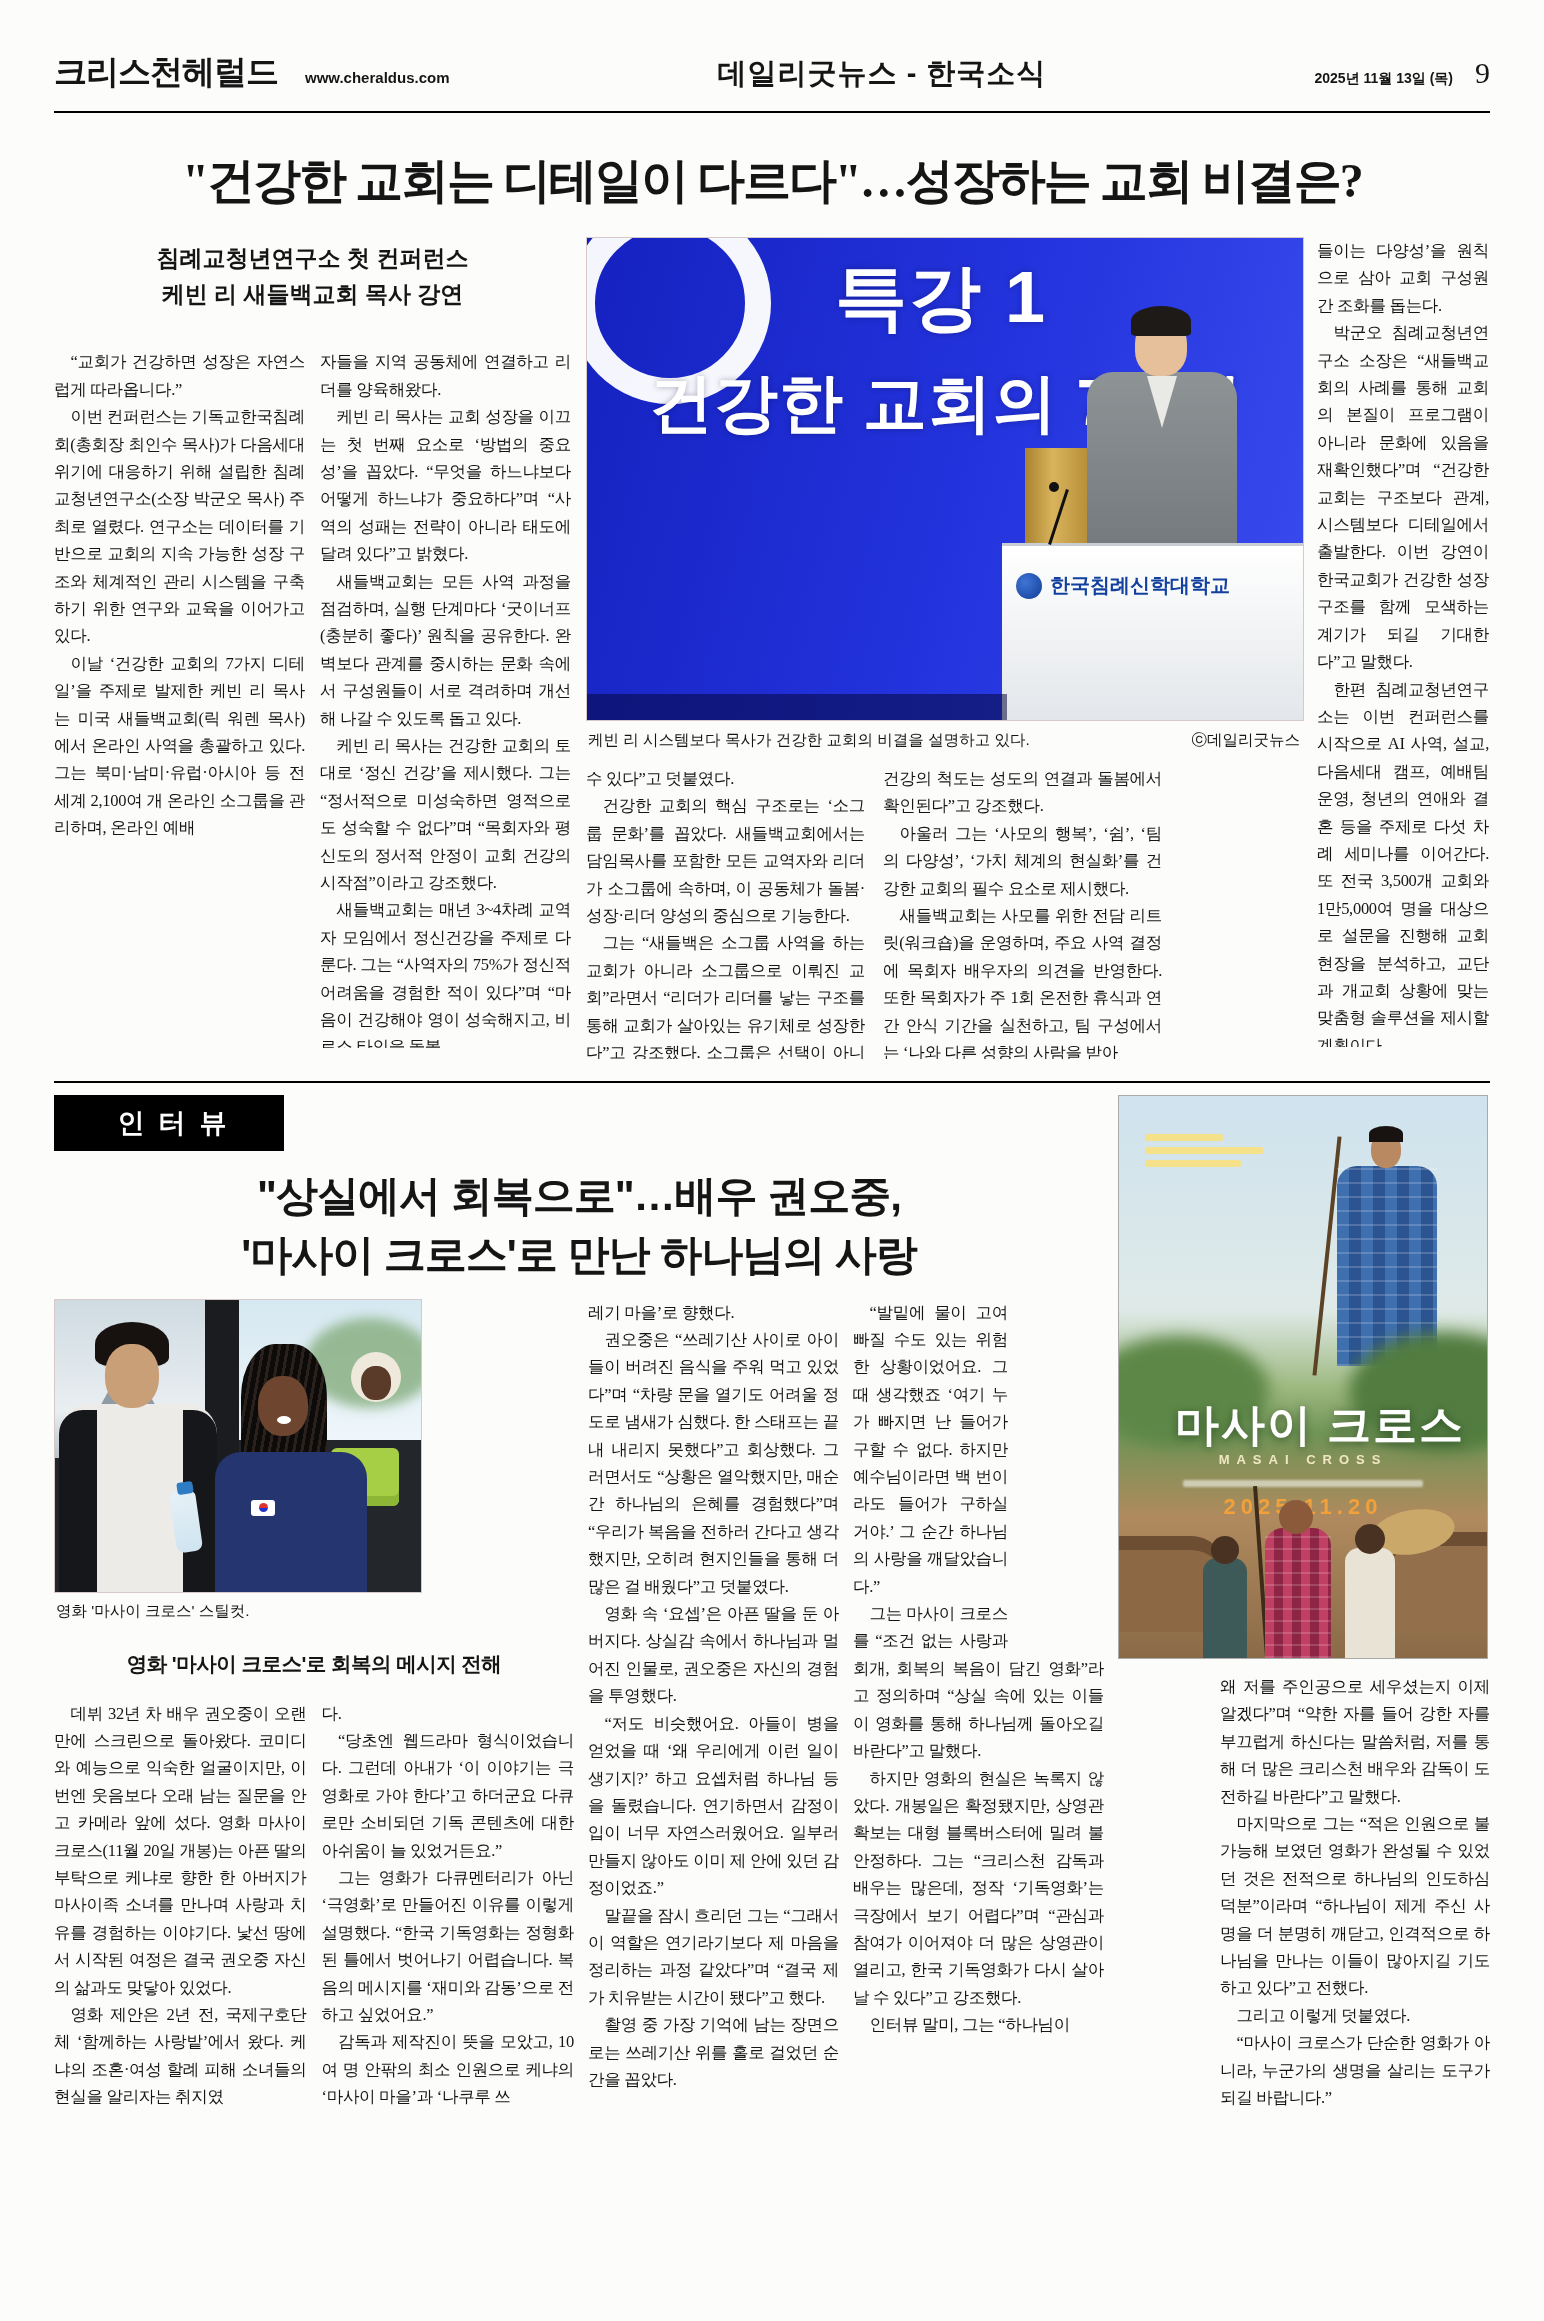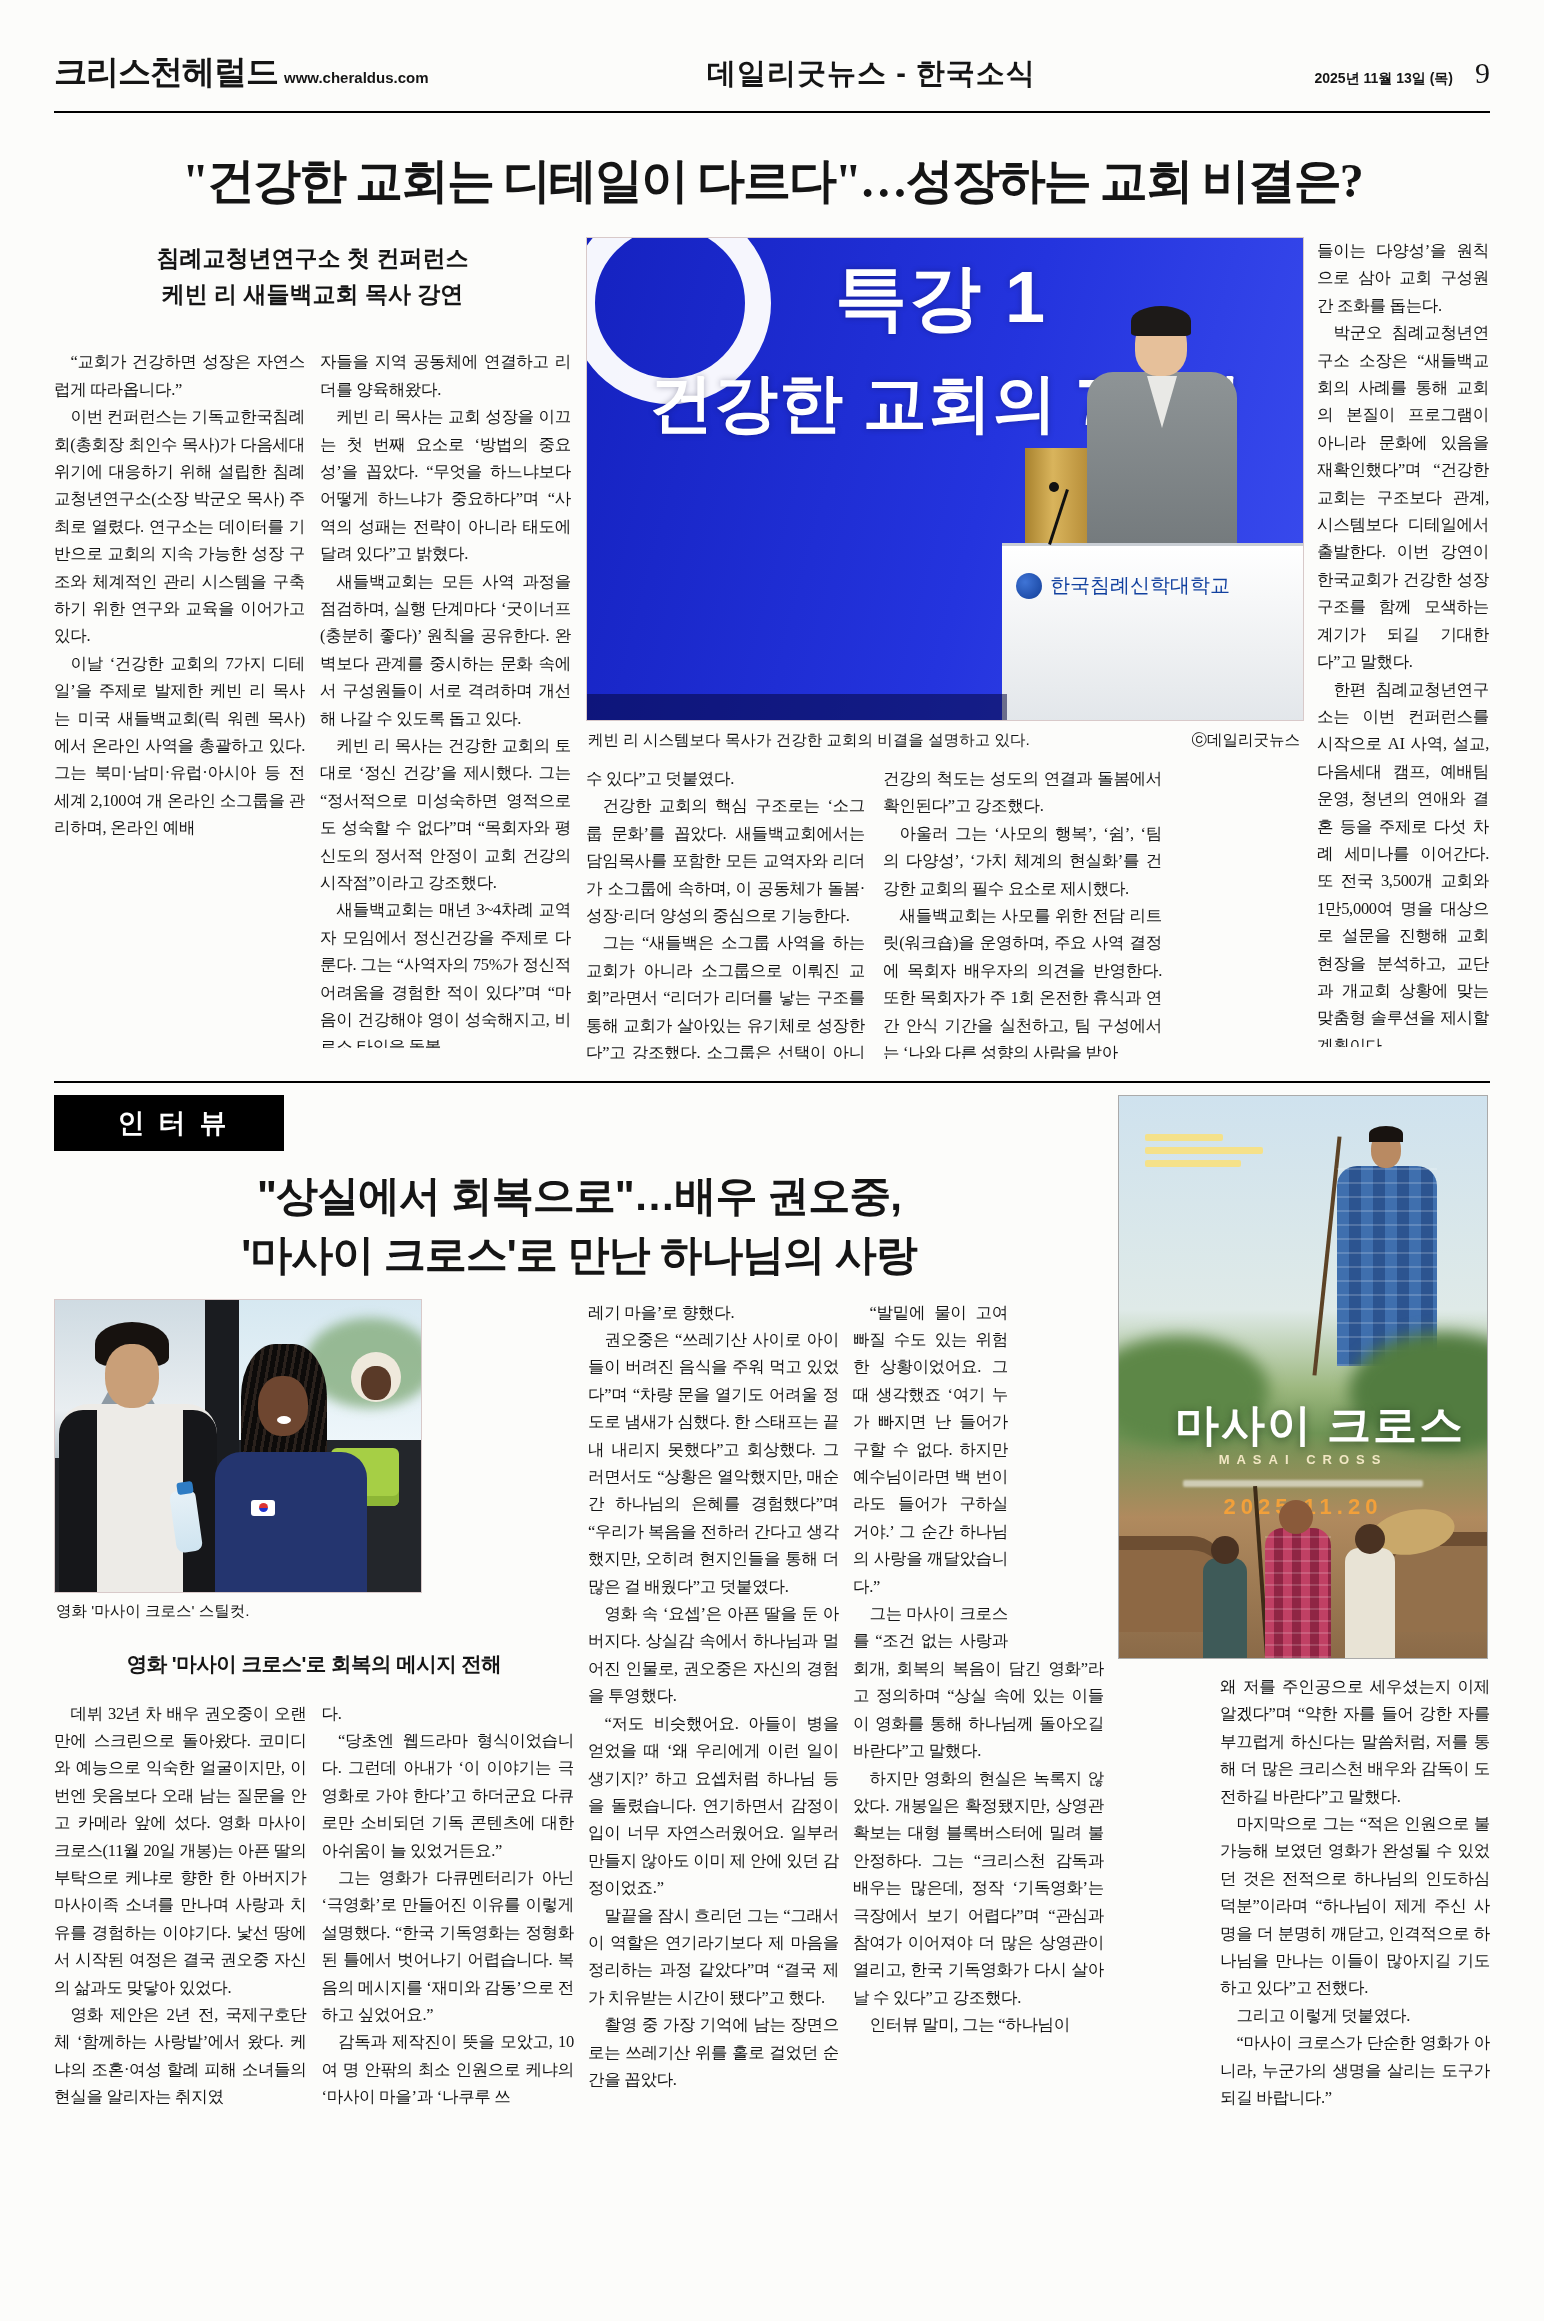--- a/index.html
+++ b/index.html
@@ -7,21 +7,21 @@
     width:1544px;height:2321px;overflow:hidden;background:#fcfcfa;color:#151515;
     font-family:"Liberation Serif","DejaVu Serif",serif;
     -webkit-font-smoothing:antialiased;
   }
   .g{font-family:"Liberation Sans","DejaVu Sans",sans-serif;}
   .page{padding:50px 54px 0 54px;width:1436px;}
 
   
   .hdr{display:flex;align-items:baseline;border-bottom:2px solid #000;padding-bottom:16px;}
   .masthead{font-weight:bold;font-size:33px;letter-spacing:-1px;white-space:nowrap;}
-  .site{font-weight:bold;font-size:15px;margin-left:6px;white-space:nowrap;}
+  .site{font-weight:bold;font-size:15px;margin-left:27px;white-space:nowrap;}
   .sect{flex:1;text-align:center;font-weight:bold;font-size:29px;letter-spacing:1px;}
   .dateblk{white-space:nowrap;display:flex;align-items:baseline;}
   .pdate{font-size:14px;font-weight:bold;}
   .pnum{font-size:30px;margin-left:22px;font-family:"Liberation Serif",serif;}
 
   
   .a1-head{font-weight:bold;font-size:48px;letter-spacing:-2px;text-align:center;margin:36px 0 24px 0;}
   .a1-row{display:flex;gap:15px;height:822px;overflow:hidden;}
   .a1-left{width:517px;flex:none;}
   .subhead{text-align:center;font-weight:bold;font-size:23px;line-height:1.55;margin:4px 0 24px 0;}
@@ -42,21 +42,21 @@
   .scr1{position:absolute;left:248px;top:12px;color:#fff;font-weight:bold;font-size:72px;letter-spacing:2px;white-space:nowrap;text-shadow:0 0 6px rgba(0,0,40,.3);}
   .scr2{position:absolute;left:62px;top:122px;color:#fff;font-weight:bold;font-size:64px;letter-spacing:1px;white-space:nowrap;text-shadow:0 0 6px rgba(0,0,40,.3);}
   .goldstrip{position:absolute;left:438px;top:210px;width:62px;height:275px;background:linear-gradient(90deg,#a8822e,#d9b45c 45%,#b88f3a);}
   .spk-head{position:absolute;left:548px;top:78px;width:52px;height:60px;border-radius:46% 46% 42% 42%;background:#e6c09a;}
   .spk-hair{position:absolute;left:544px;top:68px;width:60px;height:30px;border-radius:50% 50% 10% 10%;background:#1d1a18;}
   .spk-body{position:absolute;left:500px;top:134px;width:150px;height:210px;border-radius:26px 26px 0 0;background:linear-gradient(180deg,#8e9496,#6f7578);}
   .spk-shirt{position:absolute;left:560px;top:138px;width:30px;height:52px;background:#e9e9e6;clip-path:polygon(0 0,100% 0,50% 100%);}
   .podium{position:absolute;left:415px;top:305px;width:301px;height:177px;background:linear-gradient(180deg,#ffffff,#eef0f2 60%,#e2e6ea);border-top:3px solid #c9ced4;}
   .podium-band{position:absolute;left:14px;top:26px;display:flex;align-items:center;gap:8px;white-space:nowrap;}
   .podium-logo{width:26px;height:26px;border-radius:50%;background:radial-gradient(circle at 35% 35%,#3f74d6,#123e97);flex:none;}
-  .podium-txt{color:#11409f;font-weight:normal;font-size:20px;letter-spacing:0px;}
+  .podium-txt{color:#11409f;font-weight:bold;font-size:20px;letter-spacing:0px;}
   .mic{position:absolute;left:470px;top:250px;width:3px;height:58px;background:#111;transform:rotate(18deg);}
   .micdot{position:absolute;left:462px;top:244px;width:10px;height:10px;border-radius:50%;background:#111;}
   .stage{position:absolute;left:0;bottom:0;width:420px;height:26px;background:rgba(5,8,60,.55);}
 
   
   .a2{margin-top:22px;border-top:2px solid #000;padding-top:12px;display:flex;gap:14px;height:1118px;overflow:hidden;}
   .a2-main{width:1050px;flex:none;}
   .badge{width:230px;height:56px;background:#000;color:#fff;display:flex;align-items:center;justify-content:center;font-weight:bold;font-size:27px;letter-spacing:14px;padding-left:20px;box-sizing:border-box;}
   .a2-head{text-align:center;font-weight:bold;font-size:42px;letter-spacing:-1px;line-height:1.4;margin:16px 0 14px 0;}
   .a2-row{display:flex;gap:14px;height:915px;overflow:hidden;}

